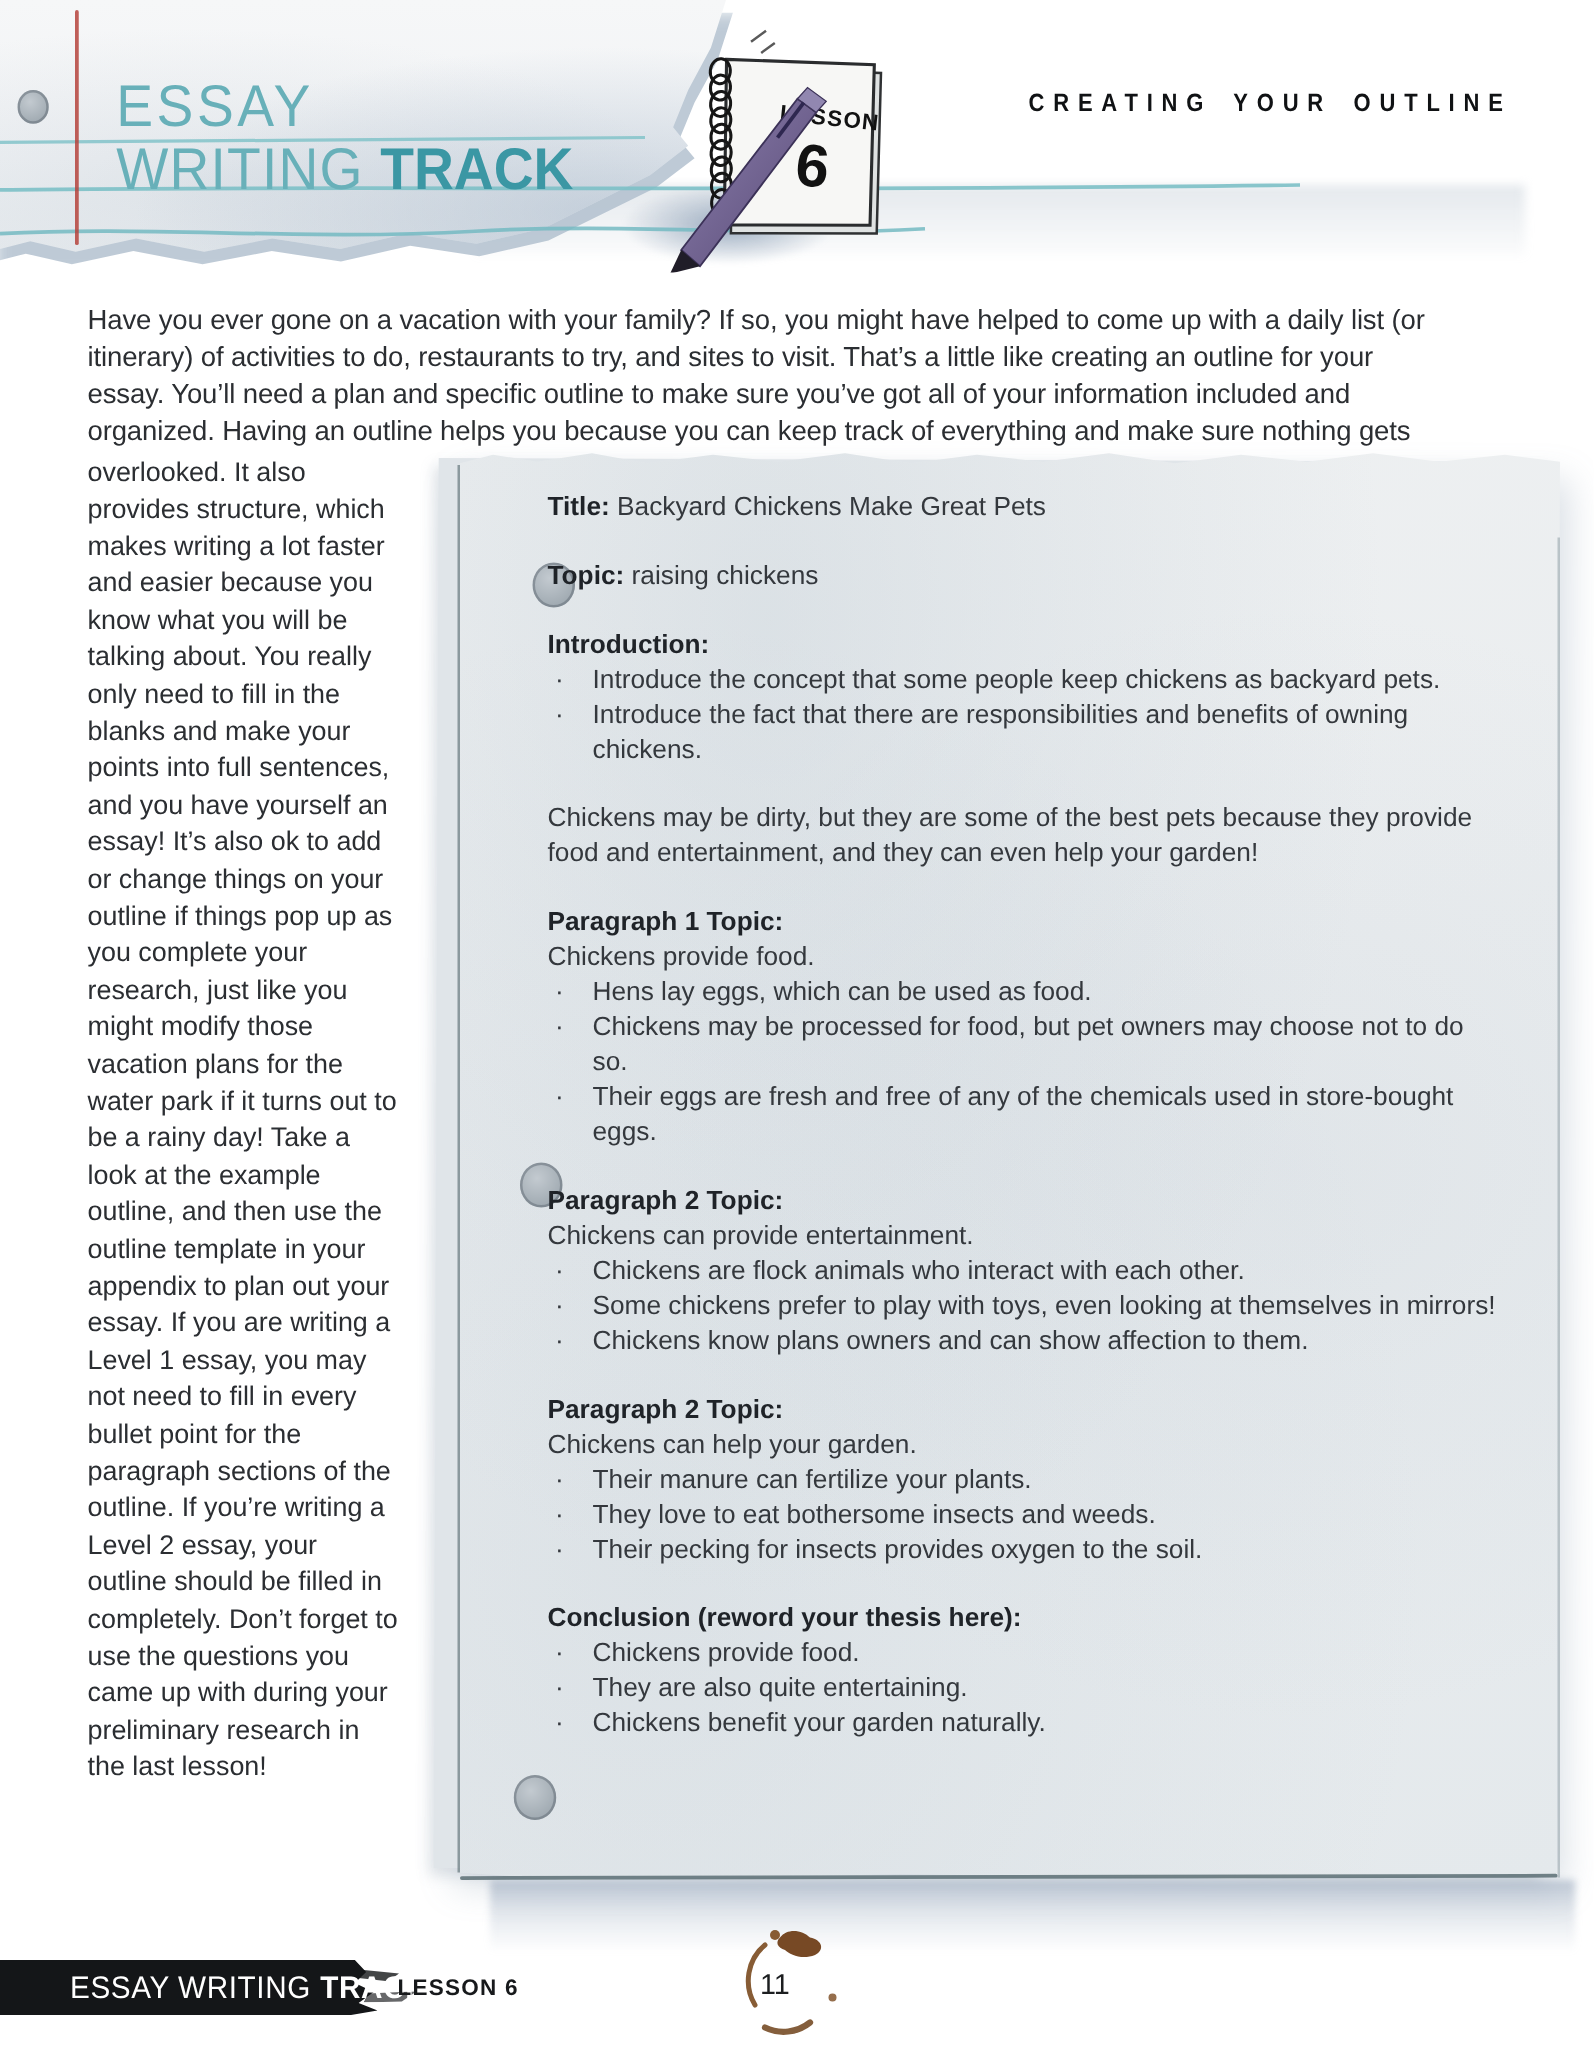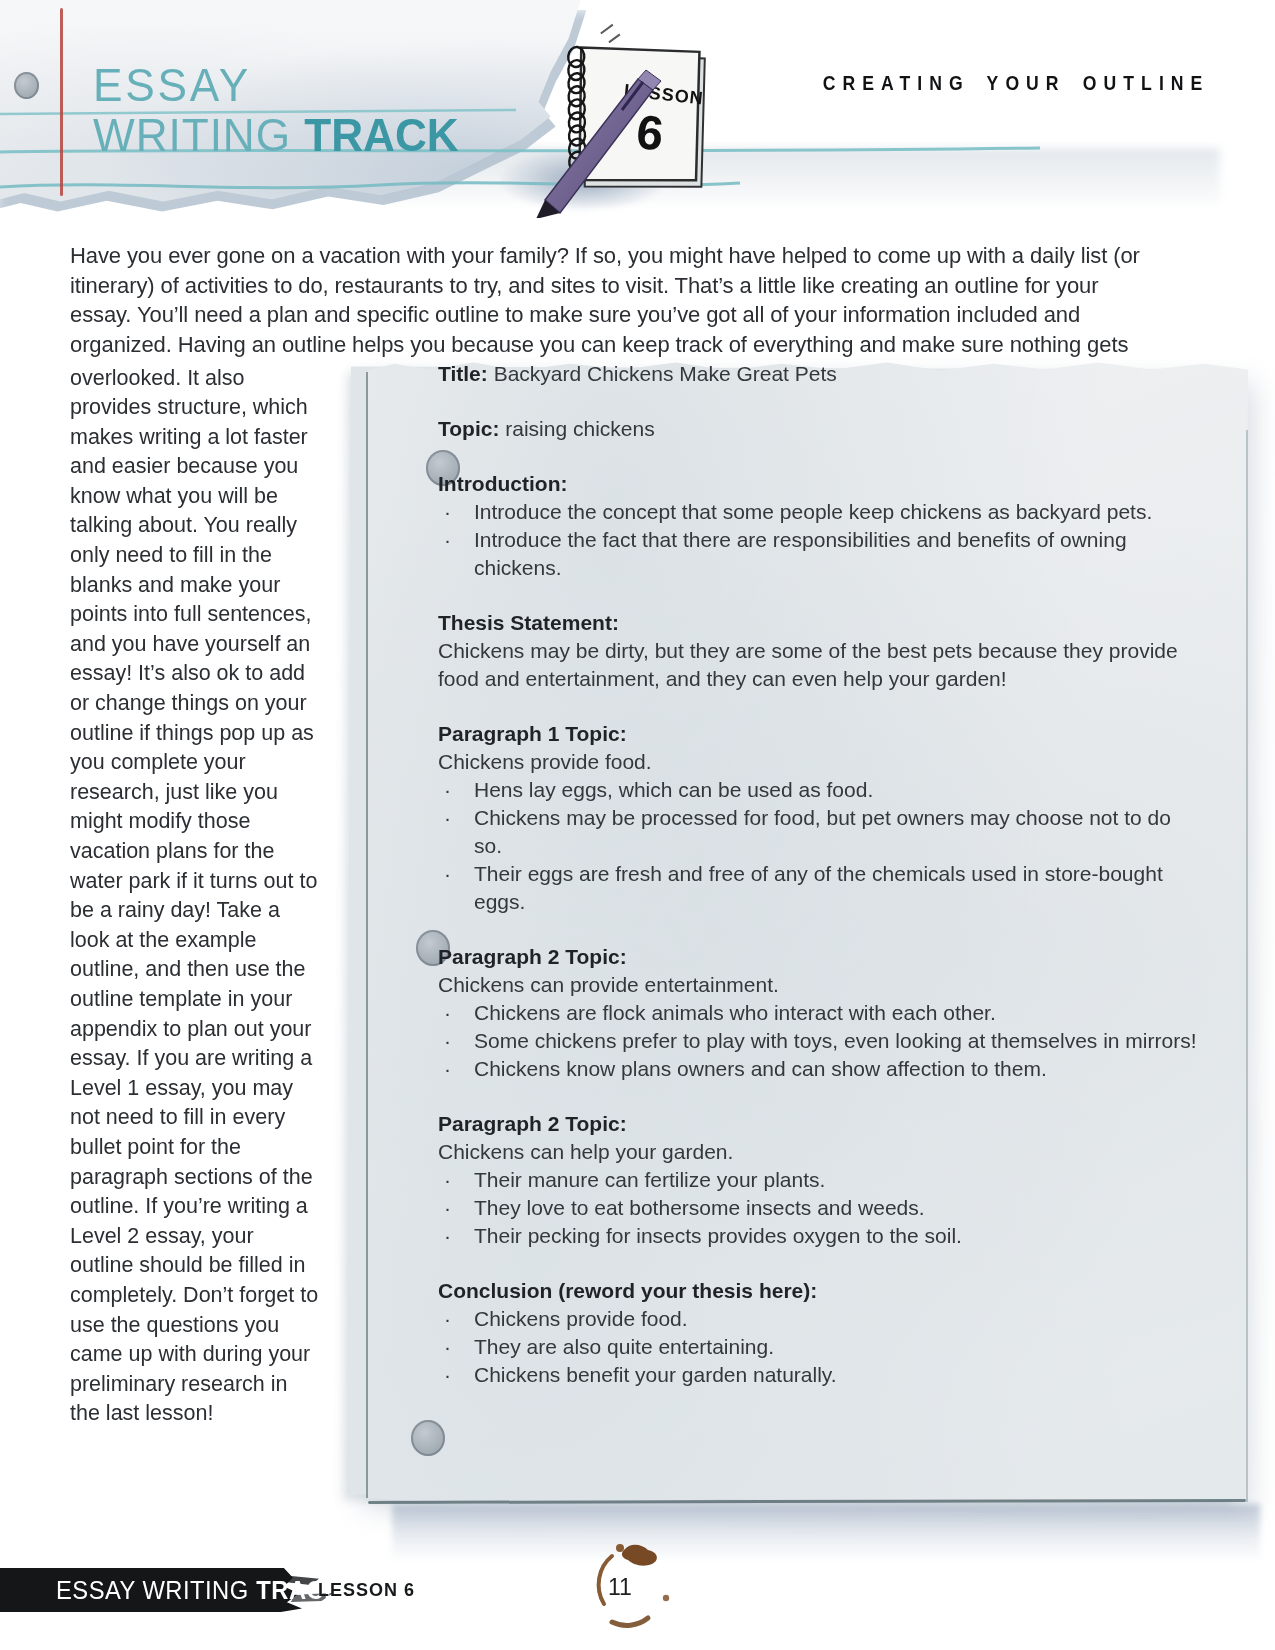--- a/index.html
+++ b/index.html
@@ -53,21 +53,21 @@
       clip-path:polygon(0% 1.1%,3% .5%,7% 1%,12% .4%,17% 1.1%,23% .5%,29% 1%,35% .4%,41% 1.1%,47% .5%,53% 1%,59% .4%,65% 1.1%,71% .5%,77% 1%,83% .4%,89% 1%,95% .5%,100% 1%,99.8% 30%,100% 60%,99.7% 99.6%,70% 99.9%,40% 99.6%,10% 100%,0% 99.5%);}
   .panel-edge-left{position:absolute;left:366px;top:372px;width:2px;height:1126px;background:#66797e;opacity:.7;z-index:3;}
   .panel-edge-bottom{position:absolute;left:368px;top:1500px;width:878px;height:3px;background:#5c6f74;opacity:.85;z-index:3;transform:rotate(-.12deg);border-radius:2px;}
   .panel-edge-right{position:absolute;left:1246px;top:430px;width:2px;height:1072px;background:#7e9097;opacity:.45;z-index:3;}
   .panel-bottom-wash{position:absolute;left:392px;top:1504px;width:868px;height:58px;z-index:1;filter:blur(3px);
       background:linear-gradient(180deg,rgba(145,162,184,.55) 0%,rgba(145,162,184,.25) 45%,rgba(145,162,184,0) 100%);}
   .hole-p1{left:426px;top:450px;width:34px;height:36px;z-index:4;}
   .hole-p2{left:416px;top:930px;width:34px;height:36px;z-index:4;}
   .hole-p3{left:411px;top:1420px;width:34px;height:36px;z-index:4;}
 
-  .panel-content{position:absolute;left:438px;top:360px;width:772px;z-index:5;
+  .panel-content{position:absolute;left:438px;top:392px;width:772px;z-index:5;
       font-size:21px;line-height:28px;color:#34383d;}
   .panel-content b{color:#1f2328;}
   .o-block{margin:0 0 27px 0;}
   .o-sec{margin:0 12px 27px 0;}
   .o-sec p{margin:0;}
   .o-bullet{display:flex;}
   .o-bullet .dot{width:36px;flex:0 0 36px;padding-left:6px;box-sizing:border-box;}
   .o-bullet .btxt{flex:1;}
 
   
@@ -171,21 +171,20 @@
       <span class="dot">·</span>
       <span class="btxt">Introduce the concept that some people keep chickens as backyard pets.</span>
     </div>
             <div class="o-bullet">
       <span class="dot">·</span>
       <span class="btxt">Introduce the fact that there are responsibilities and benefits of owning chickens.</span>
     </div>
           </div>
     </div>
         <div class="o-sec">
-      <p class="o-head"><b>Thesis Statement:</b></p>
       <p class="o-body">Chickens may be dirty, but they are some of the best pets because they provide food and entertainment, and they can even help your garden!</p>
 
     </div>
         <div class="o-sec">
       <p class="o-head"><b>Paragraph 1 Topic:</b></p>
       <p class="o-body">Chickens provide food.</p>
       <div class="o-bullets">
             <div class="o-bullet">
       <span class="dot">·</span>
       <span class="btxt">Hens lay eggs, which can be used as food.</span>

